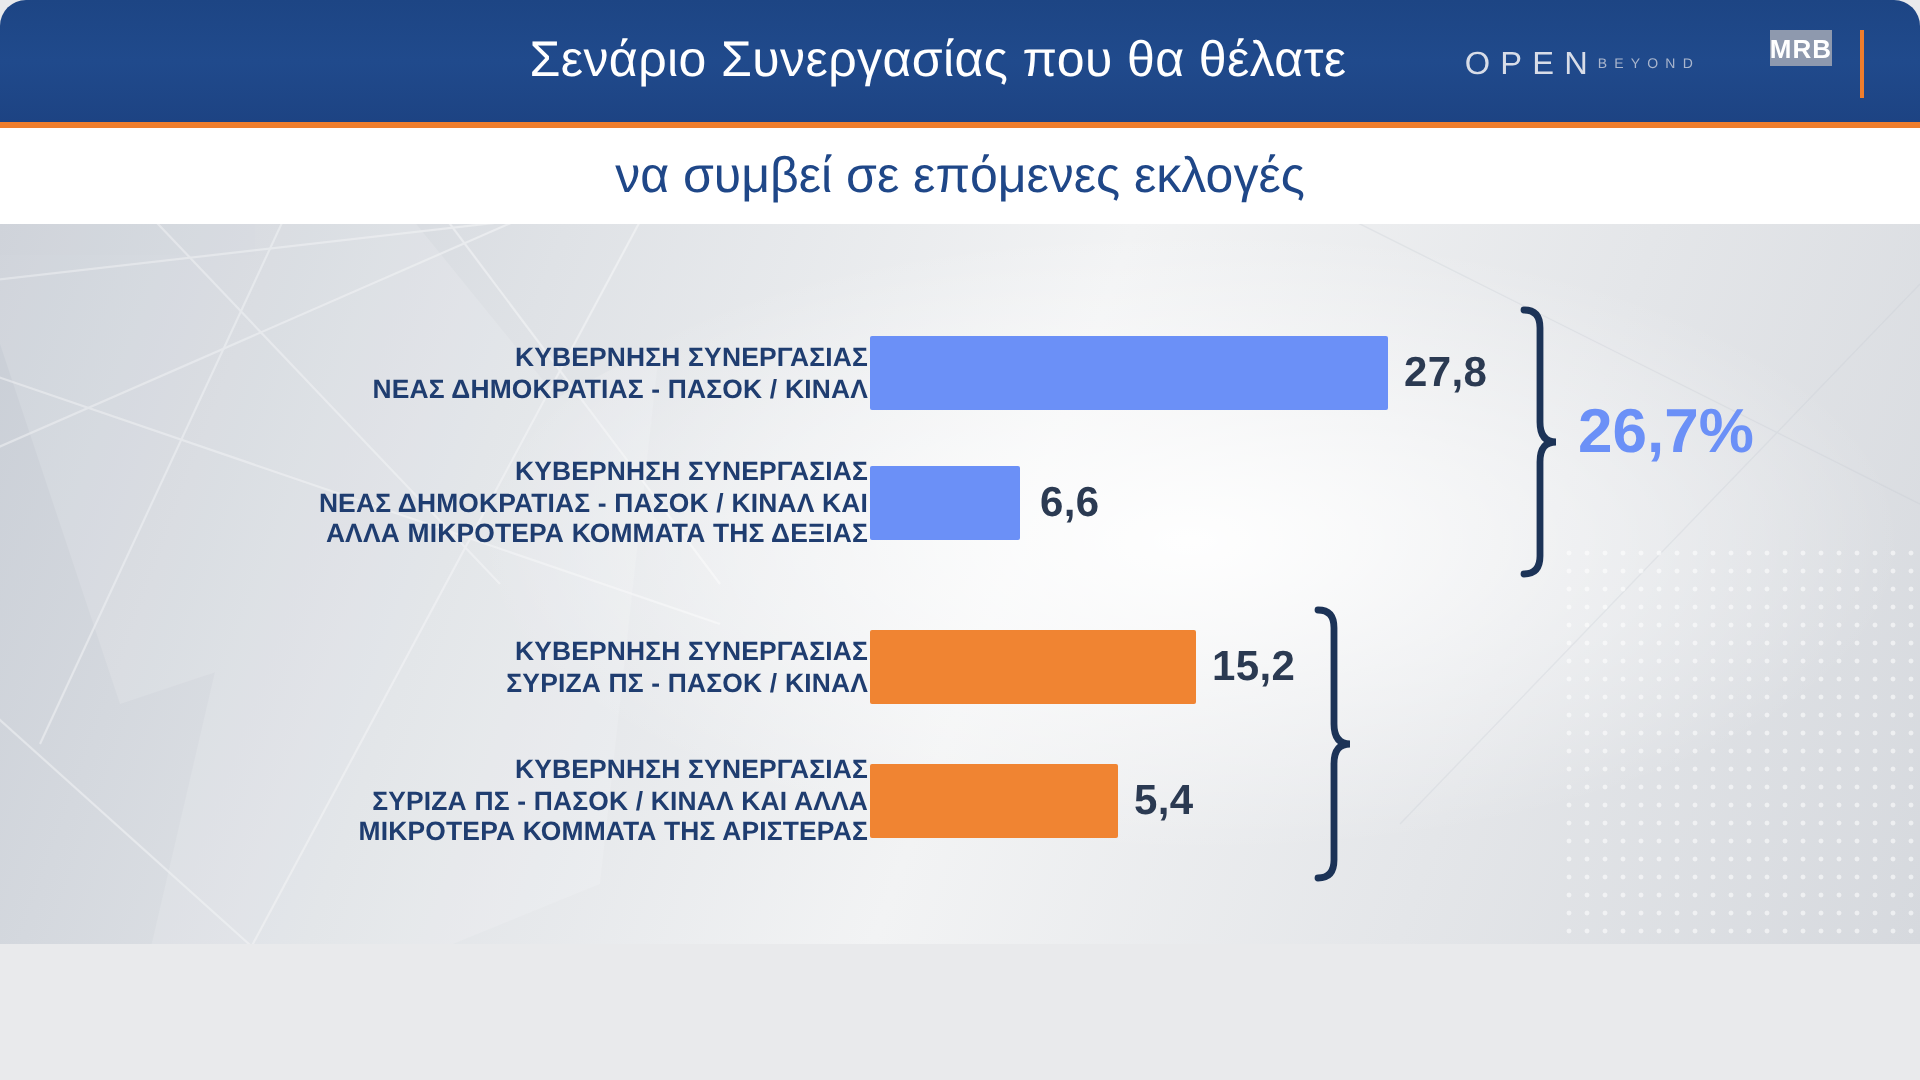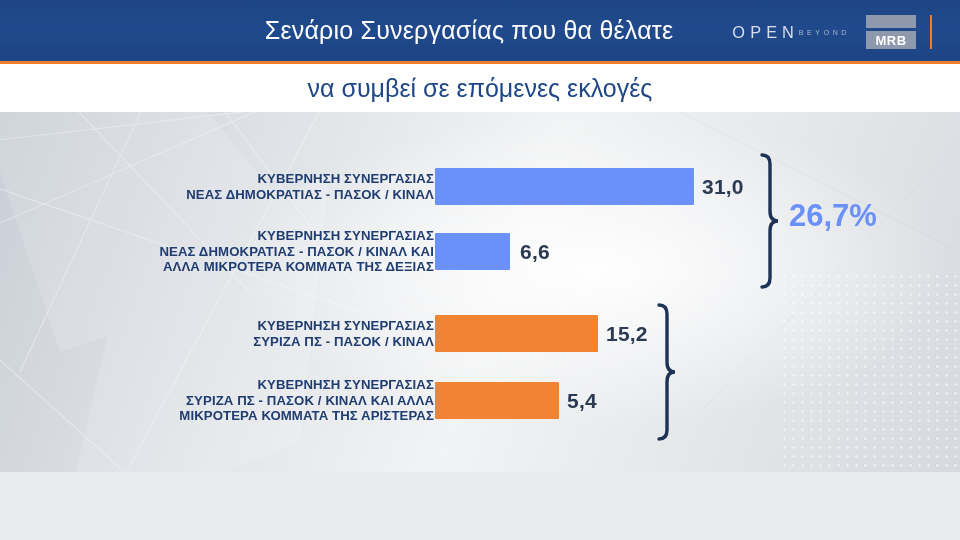--- a/index.html
+++ b/index.html
@@ -12,20 +12,21 @@
     overflow: hidden;
     font-family: "Liberation Sans", sans-serif;
     background: #e9eaec;
   }
 
   #screen {
     position: relative;
     width: 960px;
     height: 540px;
     overflow: hidden;
+    border-radius: 13px;
   }
 
   
   .header-bar {
     position: absolute;
     left: 0; top: 0;
     width: 960px;
     height: 61px;
     background: linear-gradient(180deg, #1d4584 0%, #204a8c 50%, #1d4383 100%);
     display: flex;
@@ -76,21 +77,21 @@
     color: #aab6cd;
     font-size: 7px;
     letter-spacing: 3.6px;
     line-height: 10px;
     margin-top: 1px;
   }
   .mrb-logo {
     width: 50px;
     height: 34px;
     display: flex;
-    flex-direction: column;
+    flex-direction: row;
     justify-content: space-between;
   }
   .mrb-top {
     height: 13px;
     background: #8e99ae;
   }
   .mrb-bot {
     height: 18px;
     background: #8e99ae;
     color: #ffffff;
@@ -255,21 +256,21 @@
         <path d="M640 -20 L960 140"></path>
         <path d="M960 30 L700 300"></path>
       </g>
     </svg>
     <div class="bg-dots"></div>
 
     <div class="row" style="top:56px">
       <div class="row-label" style="top:3px">ΚΥΒΕΡΝΗΣΗ ΣΥΝΕΡΓΑΣΙΑΣ
 ΝΕΑΣ ΔΗΜΟΚΡΑΤΙΑΣ - ΠΑΣΟΚ / ΚΙΝΑΛ</div>
       <div class="bar blue" style="width:259px"></div>
-      <div class="bar-value" style="left:702px">31,0</div>
+      <div class="bar-value" style="left:702px">27,8</div>
     </div>
 
     <div class="row" style="top:121px">
       <div class="row-label" style="top:-5px">ΚΥΒΕΡΝΗΣΗ ΣΥΝΕΡΓΑΣΙΑΣ
 ΝΕΑΣ ΔΗΜΟΚΡΑΤΙΑΣ - ΠΑΣΟΚ / ΚΙΝΑΛ ΚΑΙ
 ΑΛΛΑ ΜΙΚΡΟΤΕΡΑ ΚΟΜΜΑΤΑ ΤΗΣ ΔΕΞΙΑΣ</div>
       <div class="bar blue" style="width:75px"></div>
       <div class="bar-value" style="left:520px">6,6</div>
     </div>
 

